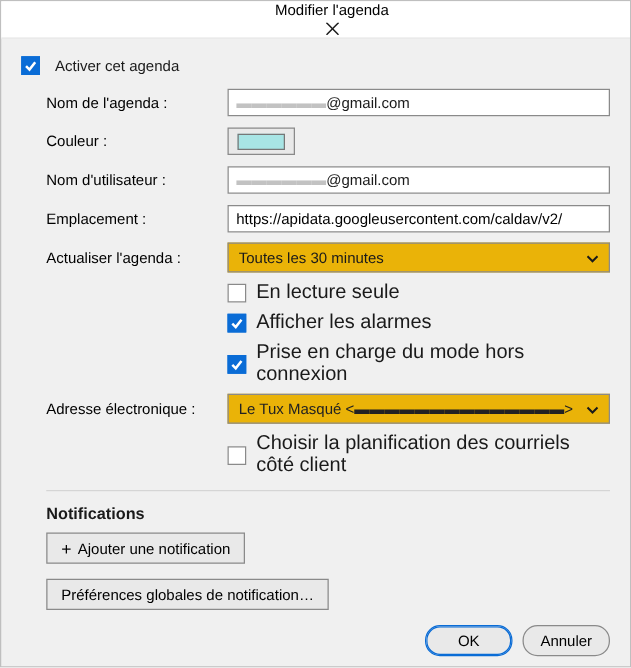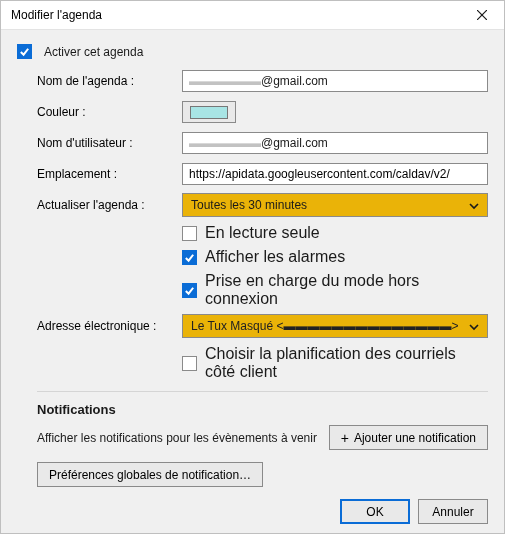--- a/index.html
+++ b/index.html
@@ -19,22 +19,23 @@
     border: 1px solid #bfbfbf;
     display: flex;
     flex-direction: column;
     background: #f0f0f0;
   }
   .titlebar {
     height: 30px;
     background: #fff;
     display: flex;
     align-items: center;
-    padding: 0 2px 0 10px;
+    padding: 0 2px 0 28px;
     border-bottom: 1px solid #e3e3e3;
+    flex-direction: column;
   }
   .titlebar .title { flex:1; font-size:12px; color:#000; }
   .titlebar .close { width:40px; height:28px; display:flex; align-items:center; justify-content:center; }
   .titlebar .close svg { width:10px; height:10px; stroke:#1a1a1a; stroke-width:1.2; }
   .content {
     flex:1;
     padding: 14px 16px 0 16px;
     display:flex;
     flex-direction:column;
   }
@@ -149,21 +150,21 @@
     gap:5px;
     color:#000;
   }
   .btn .plus { font-size:14px; line-height:1; }
   .footer {
     display:flex;
     justify-content:flex-end;
     gap:8px;
     padding:12px 16px 14px 16px;
   }
-  .footer .btn { min-width:70px; }
+  .footer .btn { min-width:70px;border-radius:12px; }
   .footer .btn.primary {
     border:1px solid #0a6cd6;
     box-shadow: inset 0 0 0 1px #0a6cd6;
   }
   .input-flex {
     display:flex;
     align-items:center;
     width:100%;
     height:22px;
     border:1px solid #8a8a8a;
@@ -298,21 +299,20 @@
       <div class="check-row">
         <span class="chk"></span>
         <span class="lbl">Choisir la planification des courriels côté client</span>
       </div>
 
       <div class="divider"></div>
 
       <div class="section-heading">Notifications</div>
 
       <div class="notif-row">
-        <div class="notif-text">Afficher les notifications pour les évènements à venir</div>
         <button class="btn">
           <span class="plus">+</span>
           <span>Ajouter une notification</span>
         </button>
       </div>
 
       <div>
         <button class="btn">
           <span>Préférences globales de notification…</span>
         </button>

